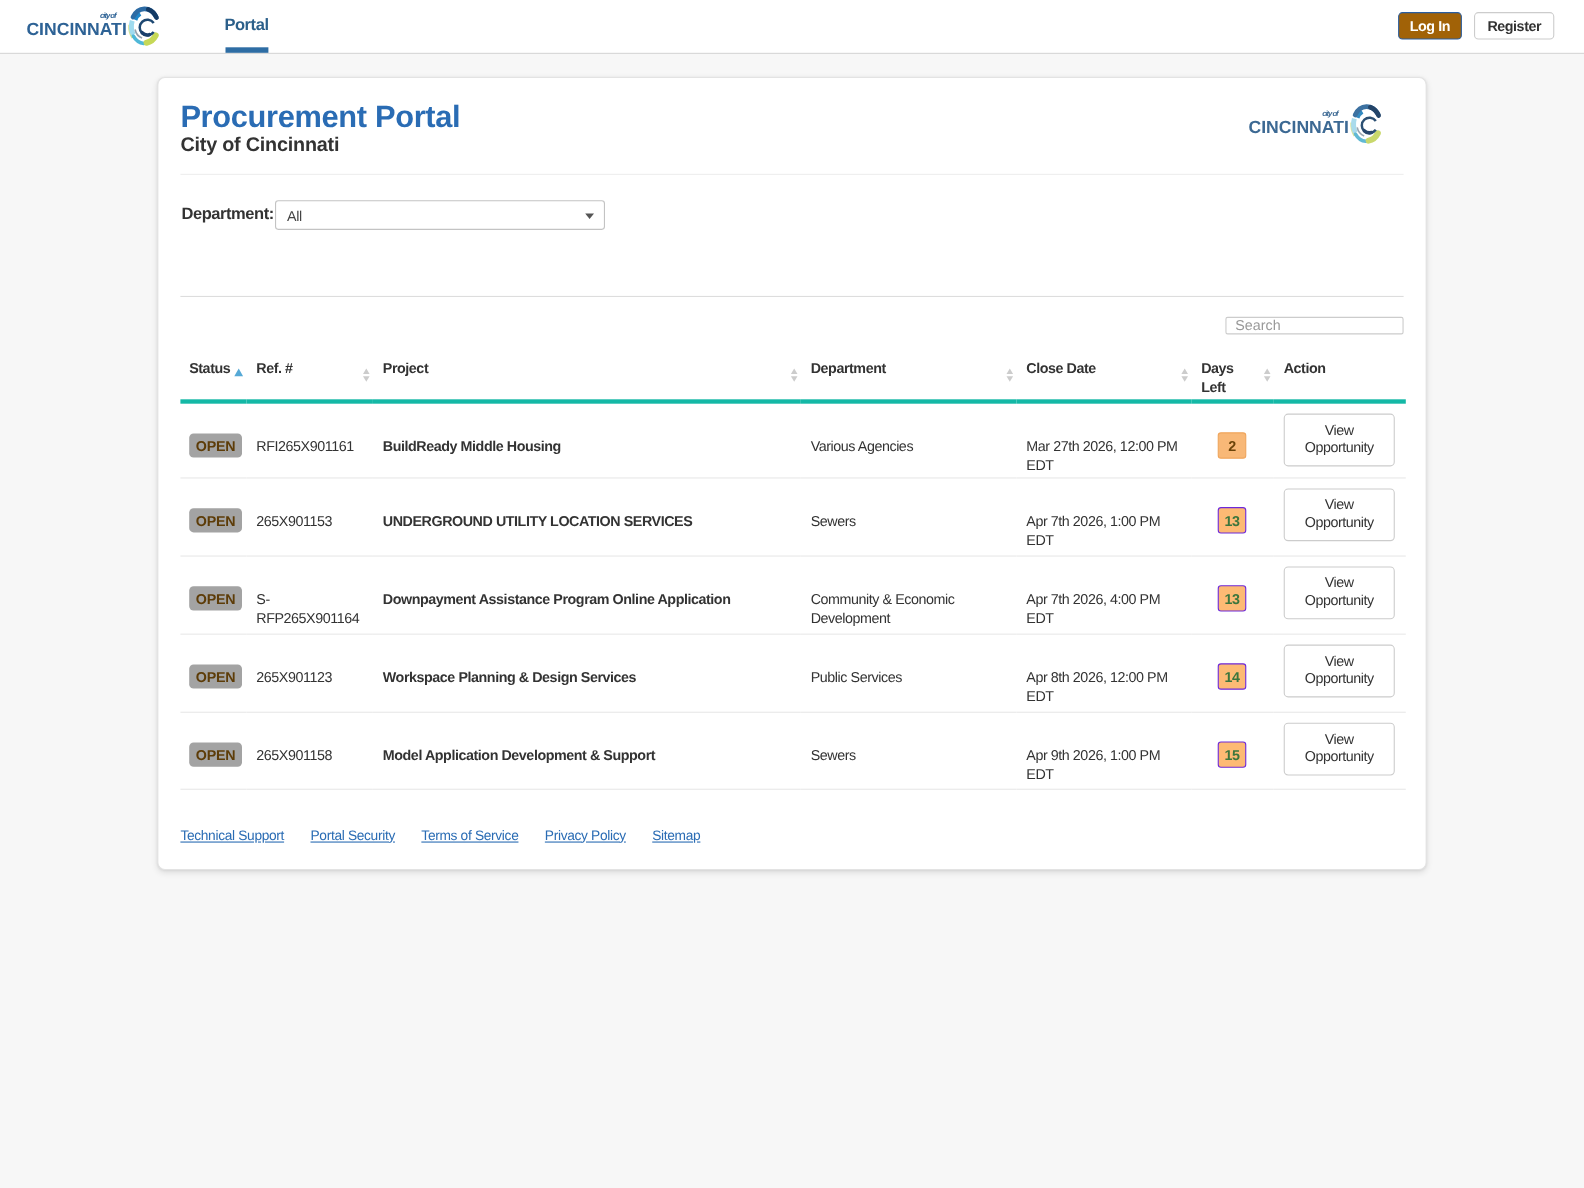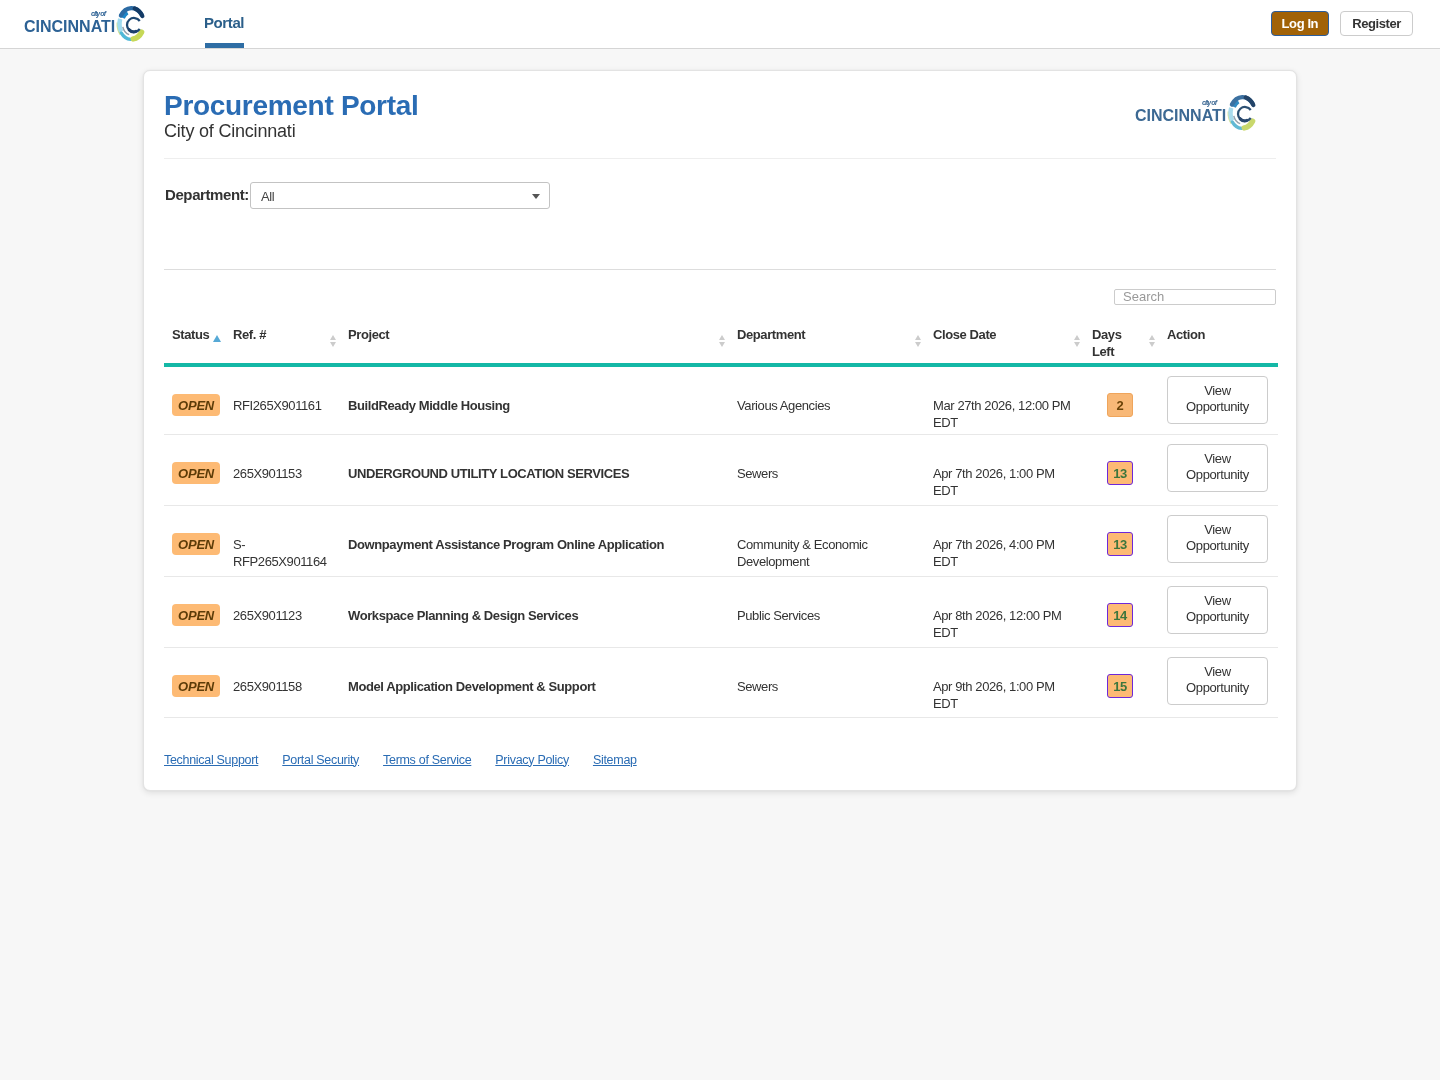--- a/index.html
+++ b/index.html
@@ -11,21 +11,21 @@
   .nav-logo { position:absolute; left:24px; top:3px; }
   .portal-link { position:absolute; left:204px; top:14px; font-size:15px; font-weight:bold; color:#2b5f8a; letter-spacing:-0.4px; }
   .portal-underline { position:absolute; left:205px; bottom:0; width:39px; height:5px; background:#2e6da4; }
   .nav-btns { position:absolute; right:27px; top:11px; }
   .btn-login { display:inline-block; background:#a16207; border:1px solid #2a5d9e; color:#fff; font-weight:bold; font-size:13px; letter-spacing:-0.4px; padding:4px 10px; border-radius:4px; }
   .btn-register { display:inline-block; background:#fff; border:1px solid #ccc; color:#333; font-weight:bold; font-size:13px; letter-spacing:-0.4px; padding:4px 11px; border-radius:4px; margin-left:11px; }
   
   .card { position:relative; width:1154px; margin:21px 0 0 143px; background:#fff; border:1px solid #e3e3e3; border-radius:7px; box-shadow:0 2px 6px rgba(0,0,0,0.10), 0 0 2px rgba(0,0,0,0.06); padding:20px 20px 0 20px; height:721px; }
   .card-logo { position:absolute; right:37px; top:21px; filter:blur(0.35px) saturate(0.88); opacity:0.95; }
   h1.title { color:#2a6cb4; font-size:28px; line-height:30px; font-weight:bold; letter-spacing:-0.3px; }
-  h2.subtitle { color:#333; font-size:18px; line-height:21px; font-weight:normal; letter-spacing:-0.2px; }
+  h2.subtitle { color:#333; font-size:18px; line-height:21px; font-weight:bold; letter-spacing:-0.2px; }
   hr.sep { border:none; border-top:1px solid #eee; margin-top:16px; }
   
   .dept-row { position:relative; margin-top:23px; height:27px; }
   .dept-row label { position:absolute; left:1px; top:4px; font-size:15px; font-weight:bold; letter-spacing:-0.4px; }
   .dept-select { position:absolute; left:86px; top:0; width:300px; height:27px; border:1px solid #c3c3c3; border-radius:3px; background:#fff; }
   .dept-select .val { position:absolute; left:10px; top:6px; font-size:13px; letter-spacing:-0.4px; color:#444; }
   .dept-select .car { position:absolute; right:9px; top:11px; width:0; height:0; border-left:4px solid transparent; border-right:4px solid transparent; border-top:5px solid #555; }
   
   .tabbar { margin-top:17px; position:relative; height:44px; }
   .tabbar .baseline-l { position:absolute; bottom:0; left:0; right:0; border-bottom:1px solid #ddd; }
@@ -44,21 +44,21 @@
   table.grid tr.r71 { height:71px; }
   table.grid tbody tr:last-child td { border-bottom:1px solid #e8e8e8; }
   table.grid td.status-cell { padding-top:27px; padding-left:8px; }
   table.grid th:first-child { padding-left:8px; }
   table.grid td.days-cell { padding-top:26px; text-align:center; }
   table.grid td.action-cell { padding-top:9px; text-align:center; }
   .sort-up { position:absolute; right:3px; top:17px; width:0; height:0; border-left:4.5px solid transparent; border-right:4.5px solid transparent; border-bottom:7px solid #56a9d6; }
   .sorts { position:absolute; right:2px; top:17px; width:7px; }
   .sorts .u { display:block; width:0;height:0;border-left:3.5px solid transparent;border-right:3.5px solid transparent;border-bottom:5px solid #ccc; margin-bottom:2px;}
   .sorts .d { display:block; width:0;height:0;border-left:3.5px solid transparent;border-right:3.5px solid transparent;border-top:5px solid #ccc; }
-  .badge-open { display:inline-block; background:#fdba74; color:#5d3c08; font-weight:bold; font-size:13px; letter-spacing:-0.2px; padding:3px 6px 2px 6px; border-radius:4px;font-style:italic; }
+  .badge-open { display:inline-block; background:#a3a3a3; color:#5d3c08; font-weight:bold; font-size:13px; letter-spacing:-0.2px; padding:3px 6px 2px 6px; border-radius:4px; }
   .badge-num { display:inline-block; min-width:26px; text-align:center; font-weight:bold; font-size:13px; padding:3px 5px 2px 5px; border-radius:3px; }
   .badge-orange { background:#f8b877; border:1px solid #efa55c; color:#6b4308; }
   .badge-green { background:#fdba74; border:1px solid #6d28d9; color:#3c763d; }
   .proj { font-weight:bold; }
   .btn-view { display:inline-block; width:101px; background:#fff; border:1px solid #ccc; border-radius:4px; font-size:13px; letter-spacing:-0.4px; color:#333; text-align:center; padding:6px 0 8px 0; line-height:16px; }
   
   .foot { margin-top:35px; font-size:12.5px; letter-spacing:-0.3px; }
   .foot a { color:#2a6cb4; text-decoration:underline; margin-right:24px; }
 </style>
 </head>

